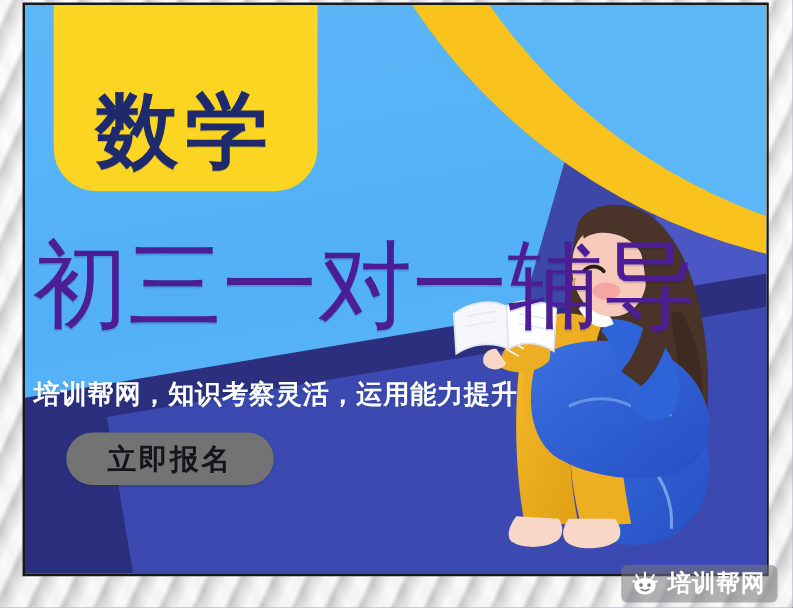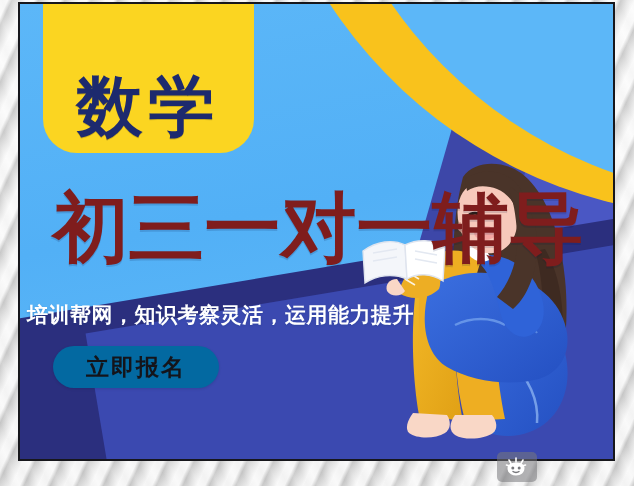--- a/index.html
+++ b/index.html
@@ -135,40 +135,40 @@
     height: 183px;
     background: #fbd521;
     border-radius: 0 0 34px 34px;
     display: flex;
     align-items: flex-end;
     justify-content: center;
     padding-bottom: 14px;
     box-sizing: border-box;
   }
   #subject-chip-label {
-    font-family: Liberation Sans, sans-serif;
+    font-family: Liberation Serif, serif;
     font-size: 66px;
     font-weight: 700;
     color: #1d2a6e;
     letter-spacing: 6px;
     line-height: 1;
     text-shadow: 0 1px 0 rgba(0,0,0,0.18);
   }
 
   
   #headline {
     position: absolute;
     left: 6px;
     top: 186px;
     width: 585px;
-    text-align: center;
+    text-align: left;
     font-family: "DejaVu Sans", "Liberation Sans", sans-serif;
     font-size: 76px;
-    font-weight: 700;
-    color: #7f1d1d;
+    font-weight: 400;
+    color: #4c1d95;
     line-height: 1;
     letter-spacing: 0px;
     white-space: nowrap;
     text-shadow: 0 2px 0 rgba(10,20,70,0.15);
   }
 
   
   #subtitle {
     position: absolute;
     left: 7px;
@@ -182,21 +182,21 @@
     text-shadow: 0 1px 2px rgba(20,60,120,0.25);
   }
 
   
   #cta-button {
     position: absolute;
     left: 33px;
     top: 342px;
     width: 166px;
     height: 42px;
-    background: #0369a1;
+    background: #737373;
     border-radius: 21px;
     display: flex;
     align-items: center;
     justify-content: center;
     cursor: pointer;
     box-shadow: 0 1px 3px rgba(0,0,0,0.12);
   }
   #cta-label {
     font-family: "DejaVu Sans", "Liberation Sans", sans-serif;
     font-size: 23px;
@@ -350,15 +350,16 @@
         <line x1="18" y1="3" x2="16" y2="6.5"></line>
         <line x1="1.5" y1="8" x2="5" y2="9"></line>
         <line x1="20.5" y1="8" x2="17" y2="9"></line>
       </g>
       <path d="M2.5 11 C2.5 7.5 6 5.5 11 5.5 C16 5.5 19.5 7.5 19.5 11
                C19.5 15.5 16 18.5 11 18.5 C6 18.5 2.5 15.5 2.5 11 Z" fill="#ffffff"></path>
       <circle cx="7.8" cy="11" r="1.5" fill="#78787c"></circle>
       <circle cx="14.2" cy="11" r="1.5" fill="#78787c"></circle>
       <path d="M8 14.5 C9.4 15.8 12.6 15.8 14 14.5" stroke="#78787c" stroke-width="1.4" fill="none" stroke-linecap="round"></path>
     </svg>
+    <span id="watermark-text">培训帮网</span>
   </div>
 
 </div>
 
 </body></html>

